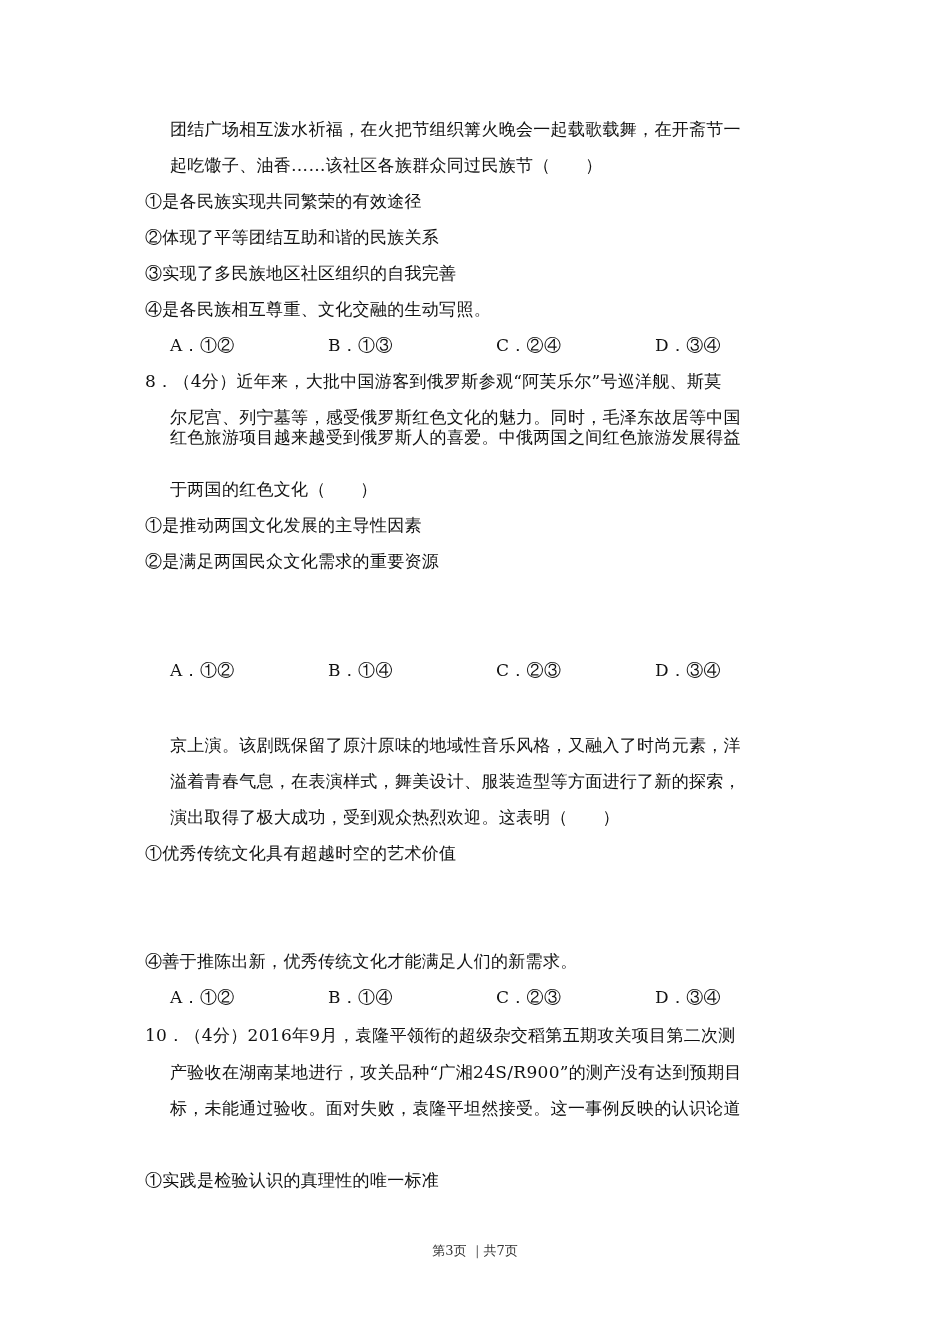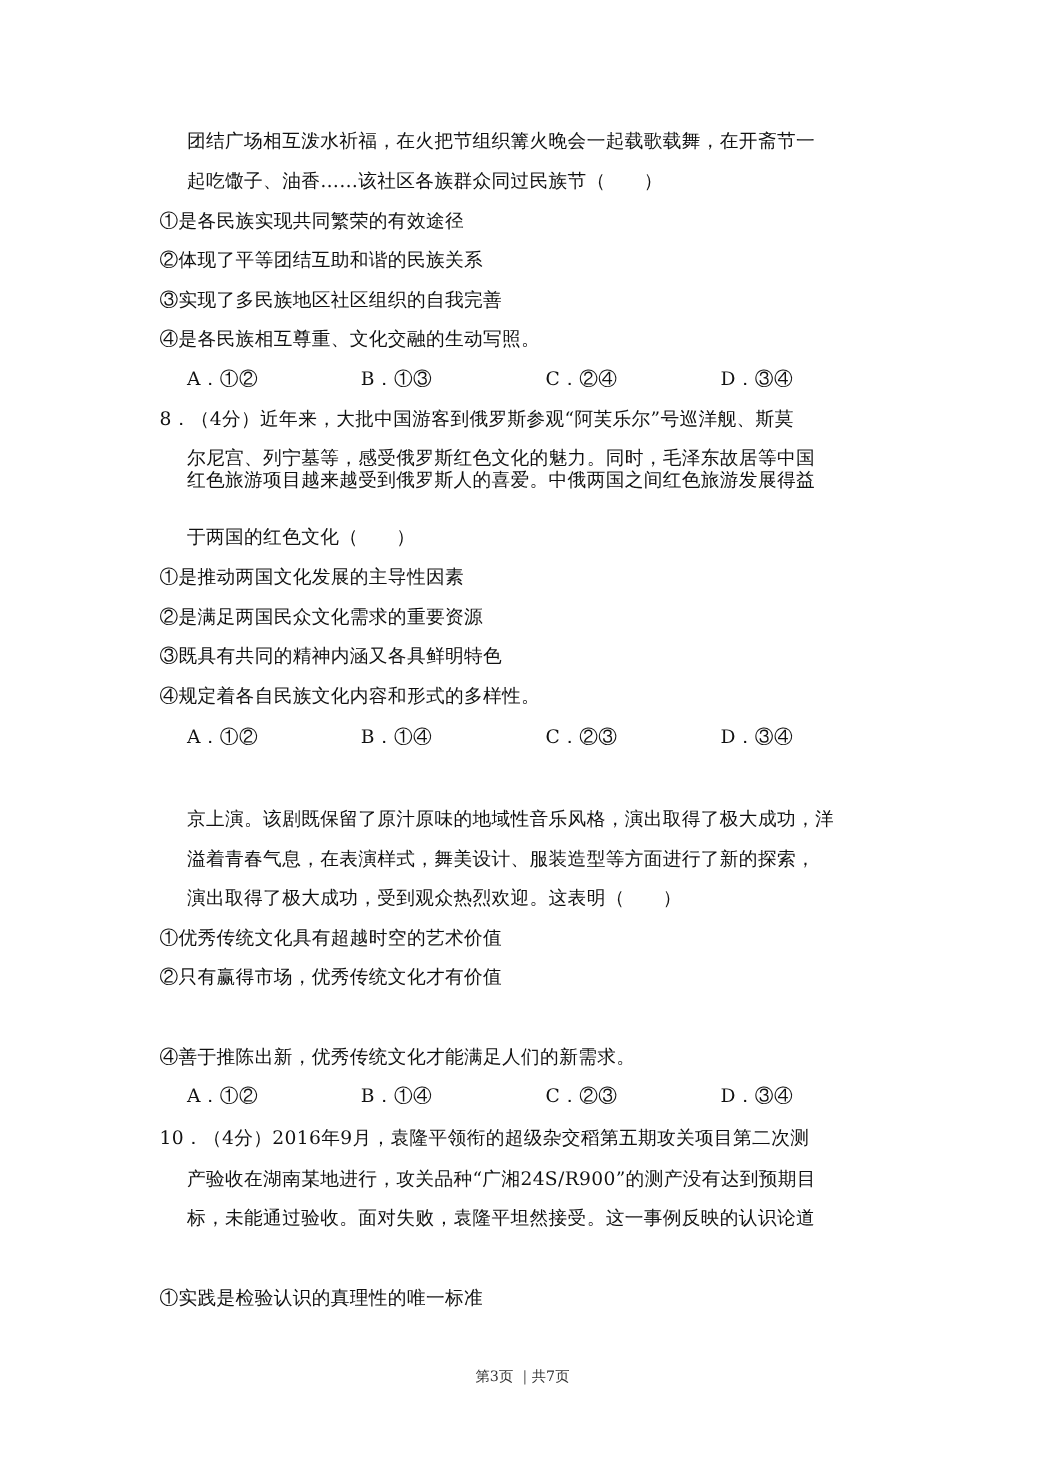--- a/index.html
+++ b/index.html
@@ -44,36 +44,33 @@
   </div>
 
   <div class="line" style="top:370px">
     <span class="qnum">8．</span><span>（4分）近年来，大批中国游客到俄罗斯参观“阿芙乐尔”号巡洋舰、斯莫</span>
   </div>
   <div class="line indent" style="top:406px">尔尼宫、列宁墓等，感受俄罗斯红色文化的魅力。同时，毛泽东故居等中国</div>
   <div class="line indent" style="top:426px">红色旅游项目越来越受到俄罗斯人的喜爱。中俄两国之间红色旅游发展得益</div>
   <div class="line indent" style="top:478px">于两国的红色文化（　　）</div>
   <div class="line" style="top:514px">①是推动两国文化发展的主导性因素</div>
   <div class="line" style="top:550px">②是满足两国民众文化需求的重要资源</div>
-  <div class="line" style="top:586px">③既具有共同的精神内涵又各具鲜明特色</div>
-  <div class="line" style="top:622px">④规定着各自民族文化内容和形式的多样性。</div>
   <div class="line" style="top:659px">
     <div class="opts">
       <span class="opt" style="left:25px">A．①②</span>
       <span class="opt" style="left:183px">B．①④</span>
       <span class="opt" style="left:351px">C．②③</span>
       <span class="opt" style="left:510px">D．③④</span>
     </div>
   </div>
 
-  <div class="line indent" style="top:734px">京上演。该剧既保留了原汁原味的地域性音乐风格，演出取得了极大成功，洋</div>
+  <div class="line indent" style="top:734px">京上演。该剧既保留了原汁原味的地域性音乐风格，又融入了时尚元素，洋</div>
   <div class="line indent" style="top:770px">溢着青春气息，在表演样式，舞美设计、服装造型等方面进行了新的探索，</div>
   <div class="line" style="top:842px">①优秀传统文化具有超越时空的艺术价值</div>
   <div class="line indent" style="top:806px">演出取得了极大成功，受到观众热烈欢迎。这表明（　　）</div>
-  <div class="line" style="top:878px">②只有赢得市场，优秀传统文化才有价值</div>
   <div class="line" style="top:950px">④善于推陈出新，优秀传统文化才能满足人们的新需求。</div>
   <div class="line" style="top:986px">
     <div class="opts">
       <span class="opt" style="left:25px">A．①②</span>
       <span class="opt" style="left:183px">B．①④</span>
       <span class="opt" style="left:351px">C．②③</span>
       <span class="opt" style="left:510px">D．③④</span>
     </div>
   </div>
 

